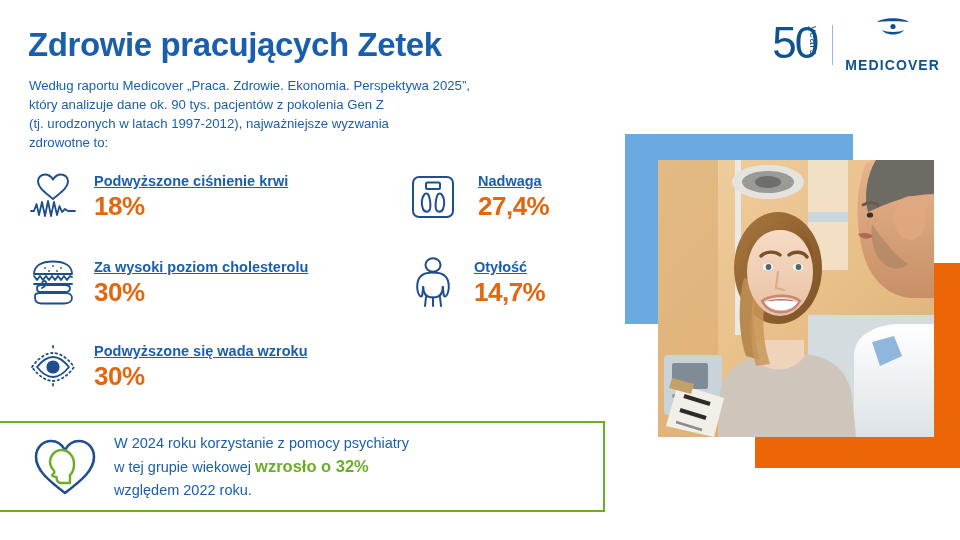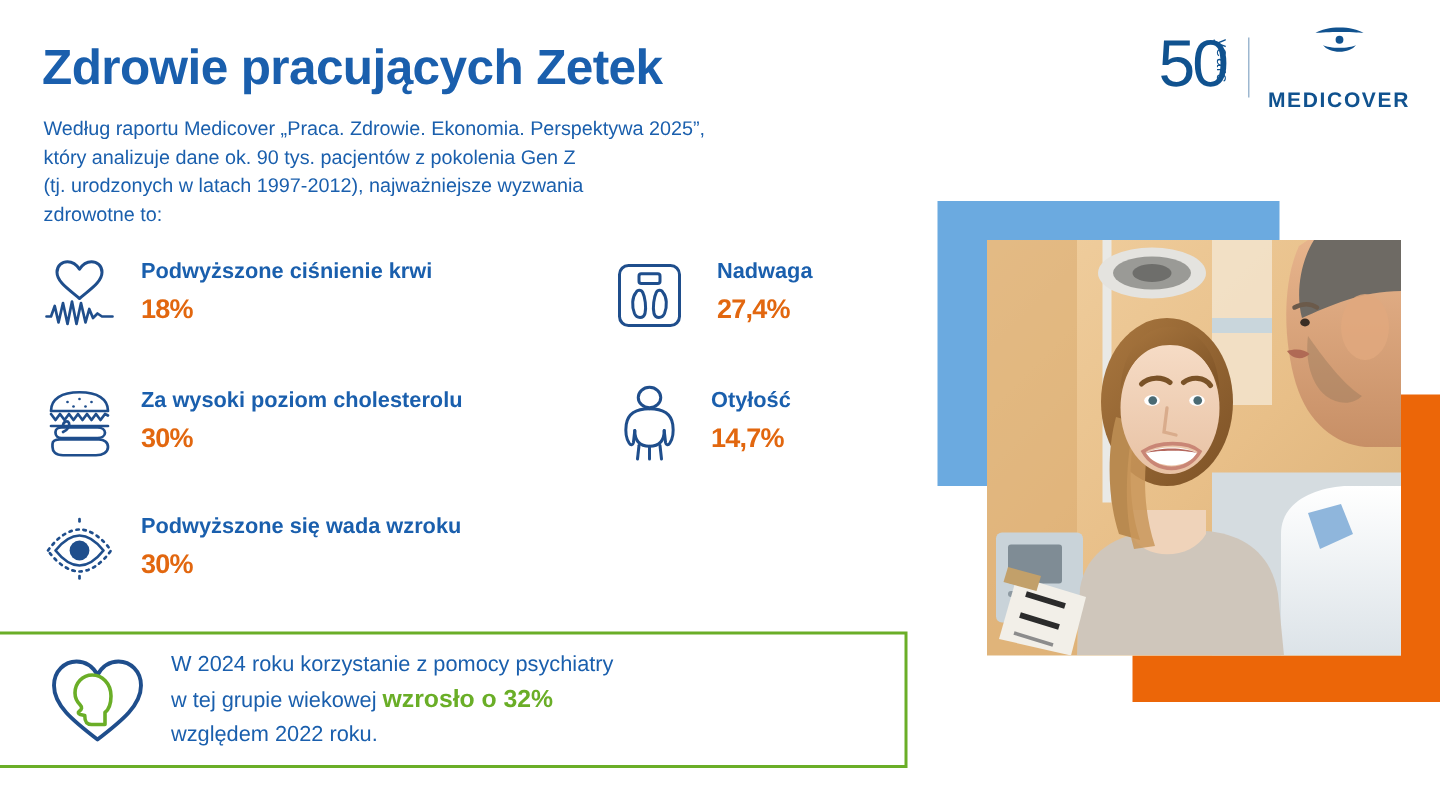--- a/index.html
+++ b/index.html
@@ -94,23 +94,24 @@
     align-items: center;
     justify-content: center;
   }
   .stat .body { padding-top: 4px; }
   .stat .label {
     font-size: 14.5px;
     font-weight: bold;
     color: #1A5FAD;
     white-space: nowrap;
     line-height: 18px;
+    text-decoration: underline;
   }
   .stat .value {
-    font-size: 18px;
+    font-size: 26px;
     font-weight: bold;
     color: #E2670F;
     line-height: 30px;
     margin-top: 1px;
     letter-spacing: -0.5px;
   }
 
   .stat-hypertension { left: 24px;  top: 168px; }
   .stat-cholesterol  { left: 24px;  top: 254px; }
   .stat-vision       { left: 24px;  top: 338px; }

